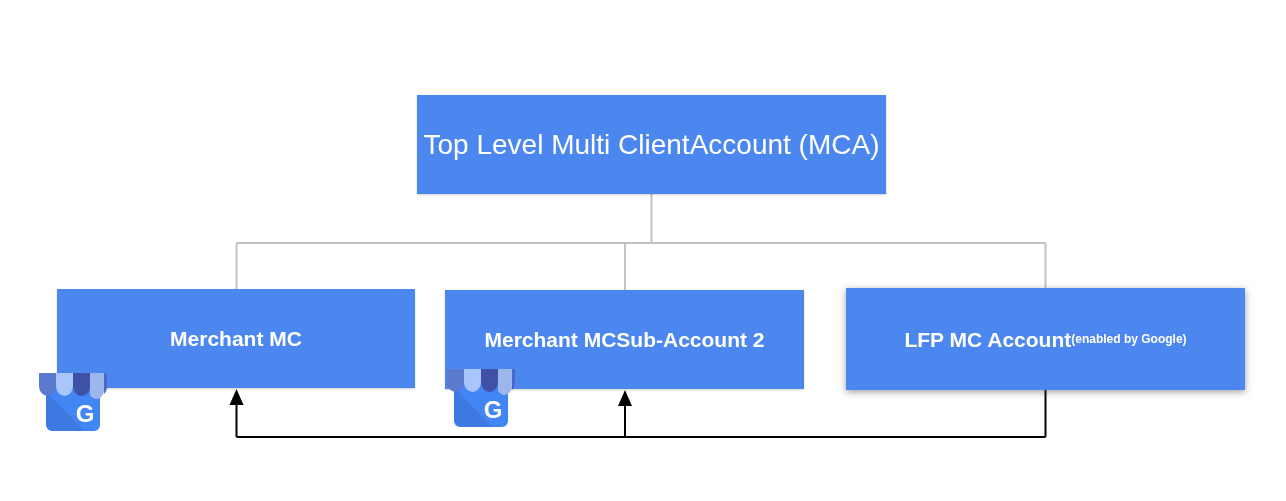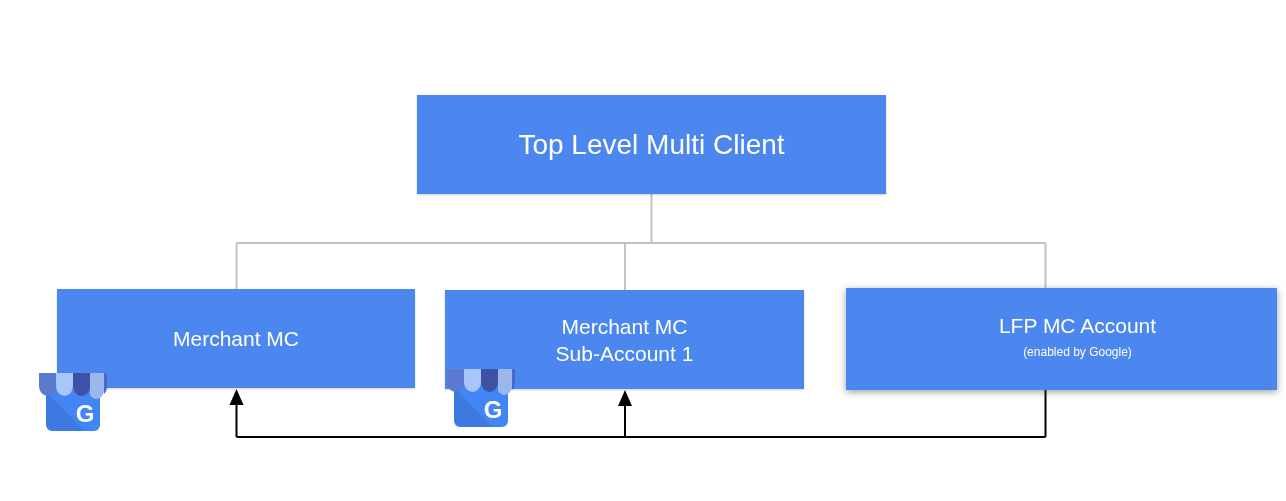--- a/index.html
+++ b/index.html
@@ -20,43 +20,43 @@
     left: 0;
     top: 0;
     width: 1286px;
     height: 501px;
   }
   .node {
     position: absolute;
     background: #4c87f0;
     color: #ffffff;
     display: flex;
-    flex-direction: column;
+    flex-direction: row;
     align-items: center;
     justify-content: center;
     text-align: center;
   }
   .node.shadow-soft {
     box-shadow: 0 1px 2px rgba(0,0,0,0.18);
   }
   .node.shadow-strong {
     box-shadow: 0 2px 7px rgba(60,64,67,0.50);
-    padding-left: 32px;
   }
   .node-top {
     left: 417px;
     top: 95px;
     width: 469px;
     height: 99px;
     font-size: 28px;
     line-height: 41px;
   }
   .node-sub {
     font-size: 21px;
     line-height: 27px;
+    font-weight: bold;
   }
   .node-sub1 { left: 57px;  top: 289px; width: 358px; height: 99px; }
   .node-sub2 { left: 445px; top: 290px; width: 359px; height: 99px; }
   .node-lfp  { left: 846px; top: 288px; width: 399px; height: 102px; }
   .node-lfp .line2 { font-size: 12px; }
   .gmb-icon {
     position: absolute;
     width: 70px;
     height: 66px;
   }
@@ -85,29 +85,30 @@
       <line x1="625" y1="437" x2="625" y2="404"></line>
     </g>
     <g fill="#000000" stroke="none">
       <polygon points="236.5,389 243.5,405 229.5,405"></polygon>
       <polygon points="625,390 632,406 618,406"></polygon>
     </g>
   </svg>
 
   <div class="node node-top shadow-soft">
     <span class="line1">Top Level Multi Client</span>
+    <span class="line2">Account (MCA)</span>
   </div>
 
   <div class="node node-sub node-sub1 shadow-soft">
     <span class="line1">Merchant MC</span>
   </div>
 
   <div class="node node-sub node-sub2 shadow-soft">
     <span class="line1">Merchant MC</span>
-    <span class="line2">Sub-Account 1</span>
+    <span class="line2">Sub-Account 2</span>
   </div>
 
   <div class="node node-sub node-lfp shadow-strong">
     <span class="line1">LFP MC Account</span>
     <span class="line2">(enabled by Google)</span>
   </div>
 
   <svg class="gmb-icon gmb-icon-1" viewBox="0 0 70 66" xmlns="http://www.w3.org/2000/svg">
     <path d="M8 18 h54 v40 a6 6 0 0 1 -6 6 h-42 a6 6 0 0 1 -6 -6 z" fill="#4285f4"></path>
     <polygon points="8,24 46,64 14,64 8,58" fill="#3d79e0"></polygon>

